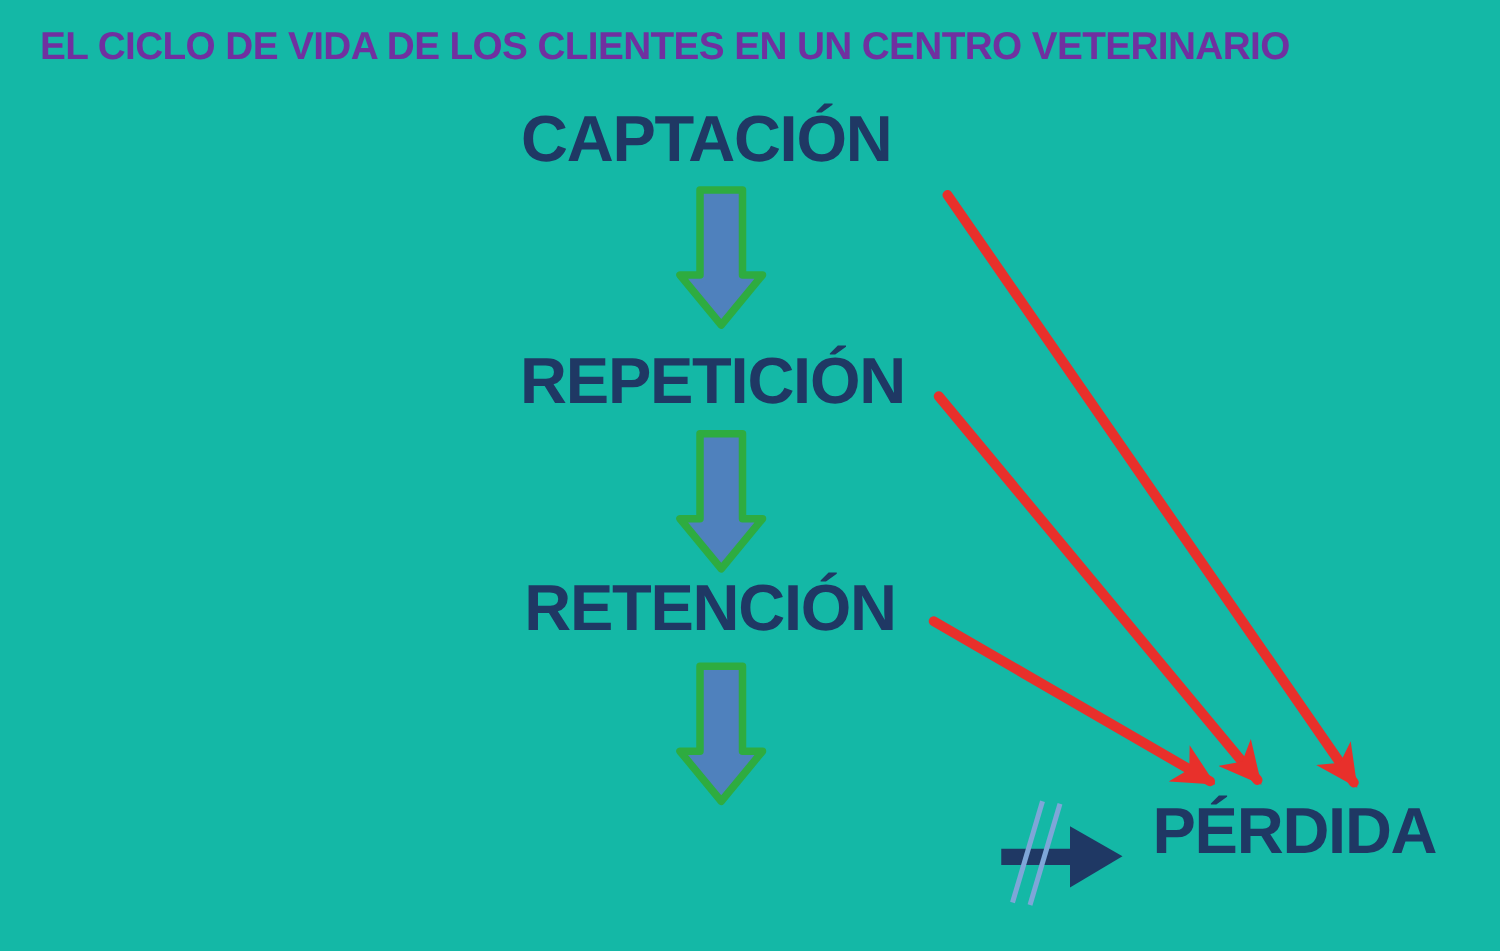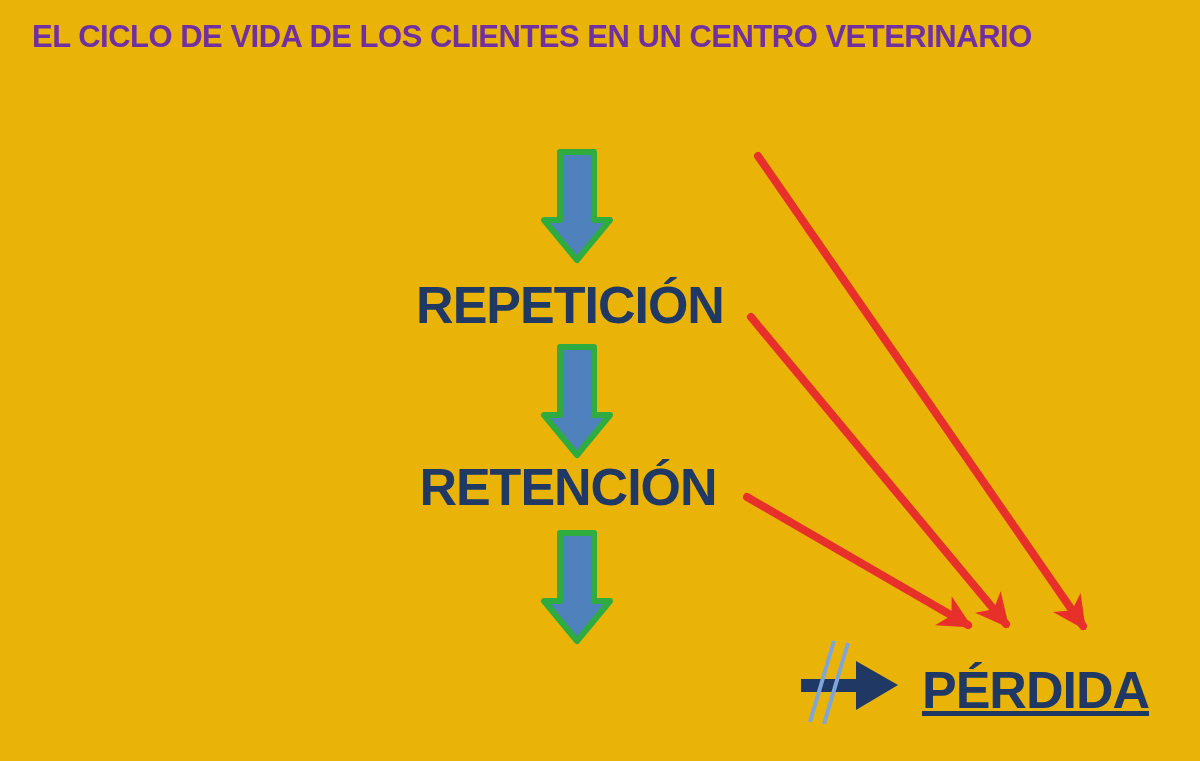--- a/index.html
+++ b/index.html
@@ -1,19 +1,19 @@
 <!DOCTYPE html>
 <html><head>
 <meta charset="utf-8">
 <style>
   html,body{margin:0;padding:0;background:#ffffff;}
   .canvas{
     position:relative;
     width:1200px;height:761px;
-    background:#eab308;
+    background:#14b8a6;
     font-family:"Liberation Sans", sans-serif;
     overflow:hidden;
   }
   .title{
     position:absolute;
     left:32px;top:19px;
     font-size:31px;
     font-weight:bold;
     color:#7030A0;
     letter-spacing:-0.5px;
@@ -57,21 +57,22 @@
     <line x1="747" y1="497" x2="968" y2="625" stroke-width="8" stroke-linecap="round" marker-end="url(#redhead)" stroke="#E8302B"></line>
 
     <g>
       <rect x="801" y="679" width="60" height="13" fill="#1F3864"></rect>
       <polygon points="856,661 898,685 856,710" fill="#1F3864"></polygon>
       <line x1="834" y1="641" x2="810" y2="722" stroke-width="4" stroke="#7EA6D8"></line>
       <line x1="848" y1="643" x2="824" y2="724" stroke-width="4" stroke="#7EA6D8"></line>
     </g>
   </svg>
 
+  <div class="stage centered" style="left:565px;top:86px;">CAPTACIÓN</div>
 
   <div class="stage centered" style="left:570px;top:279px;">REPETICIÓN</div>
 
   <div class="stage centered" style="left:568px;top:461px;">RETENCIÓN</div>
 
 
-  <div class="stage" style="left:922px;top:664px;text-decoration:underline;">PÉRDIDA</div>
+  <div class="stage" style="left:922px;top:639px;">PÉRDIDA</div>
 
 </div>
 
 </body></html>

